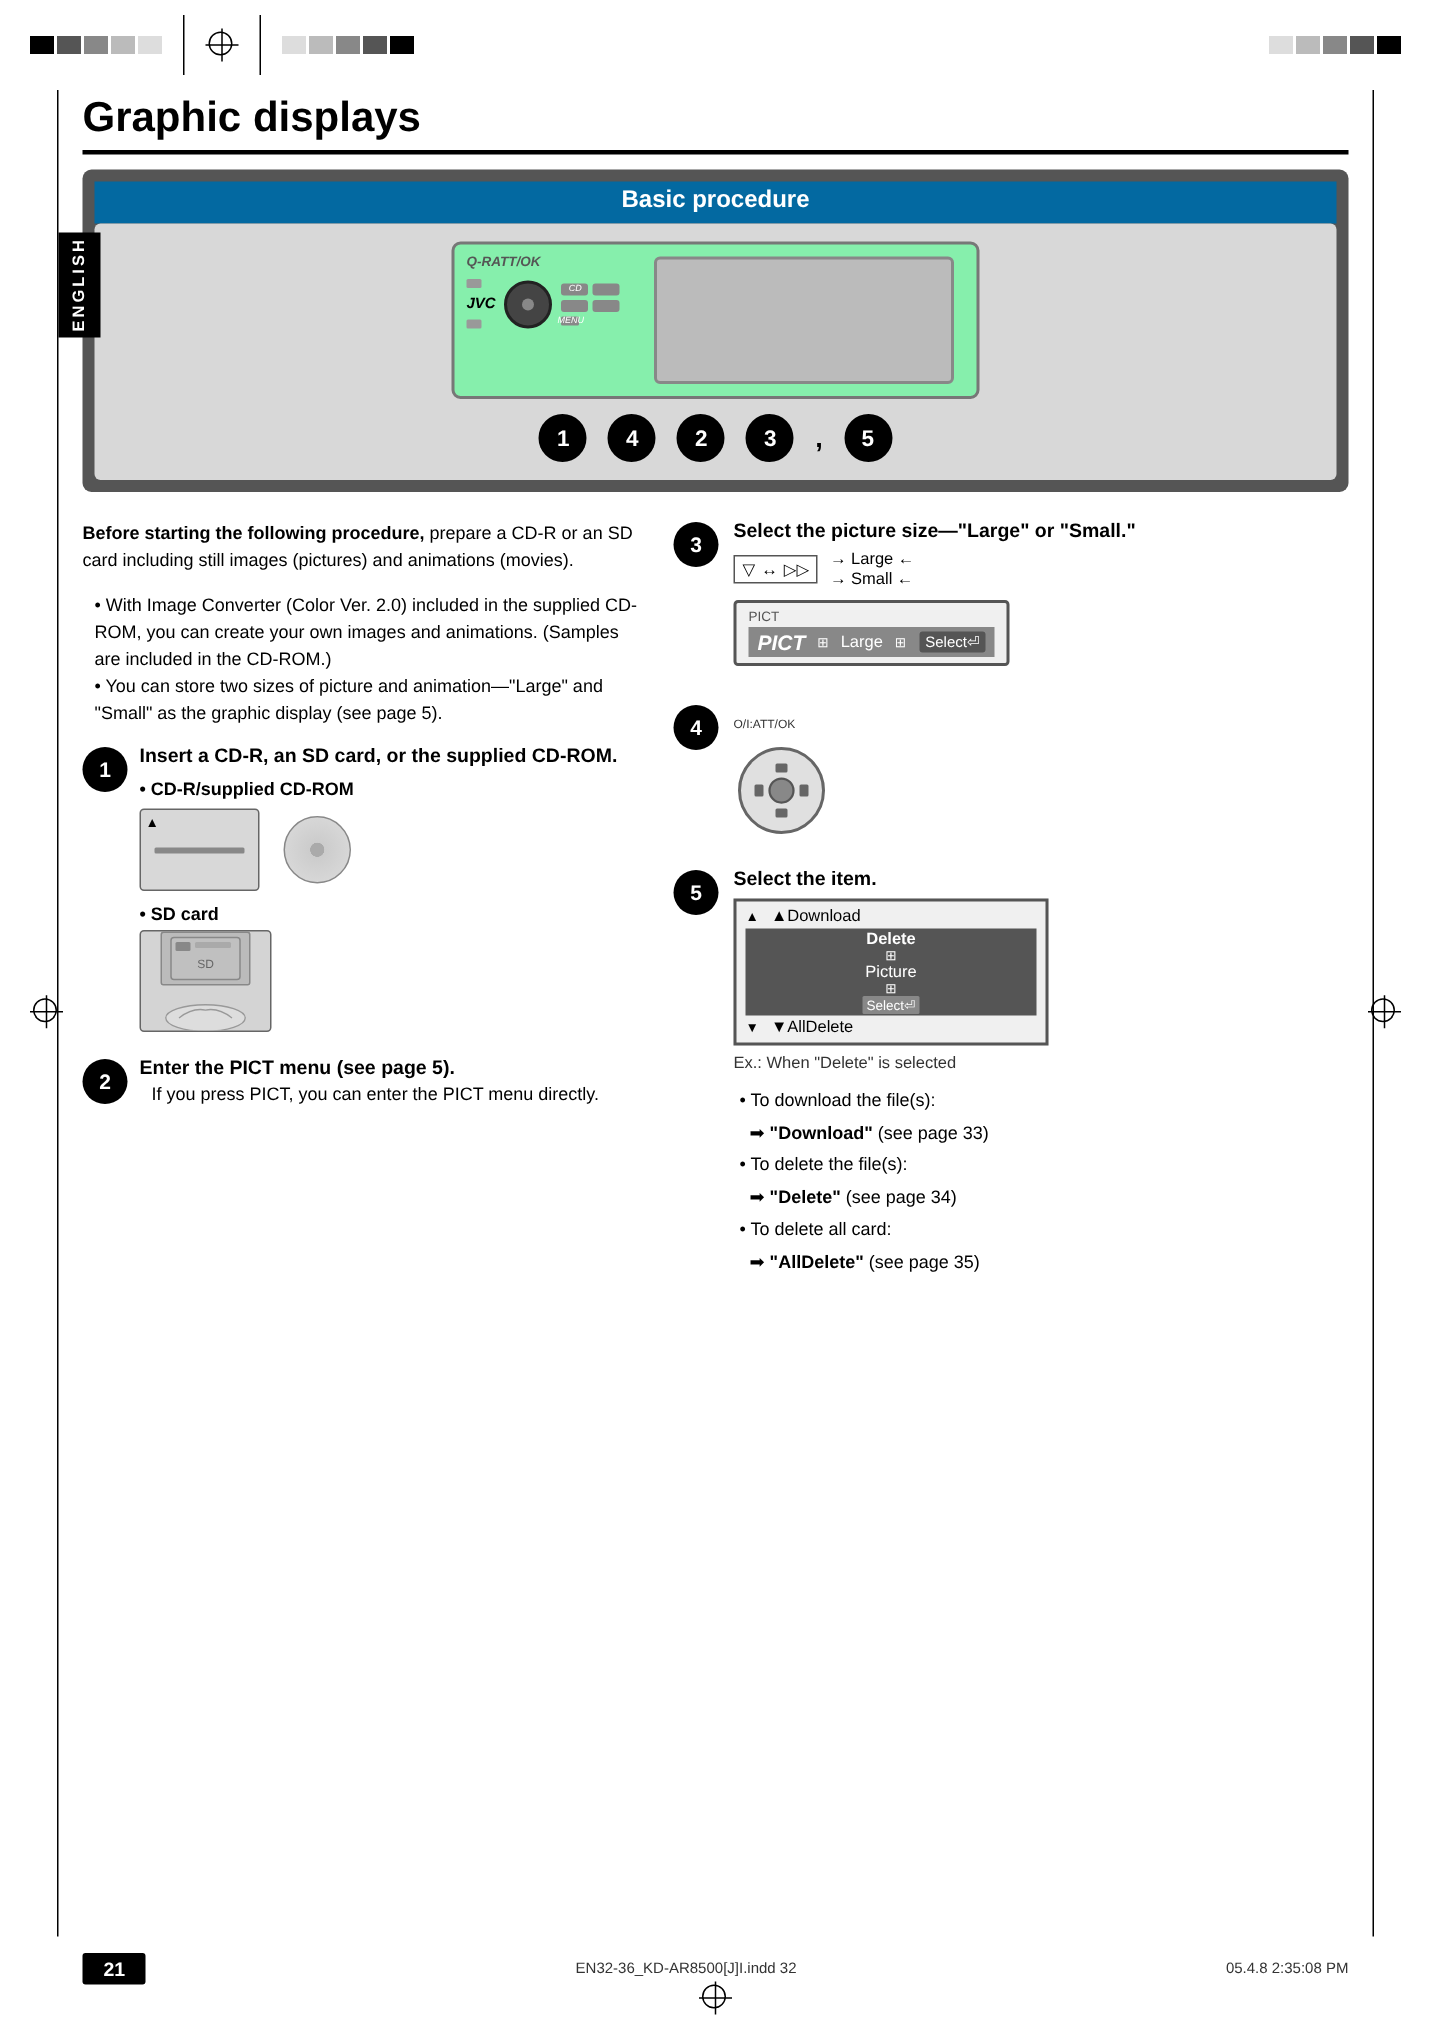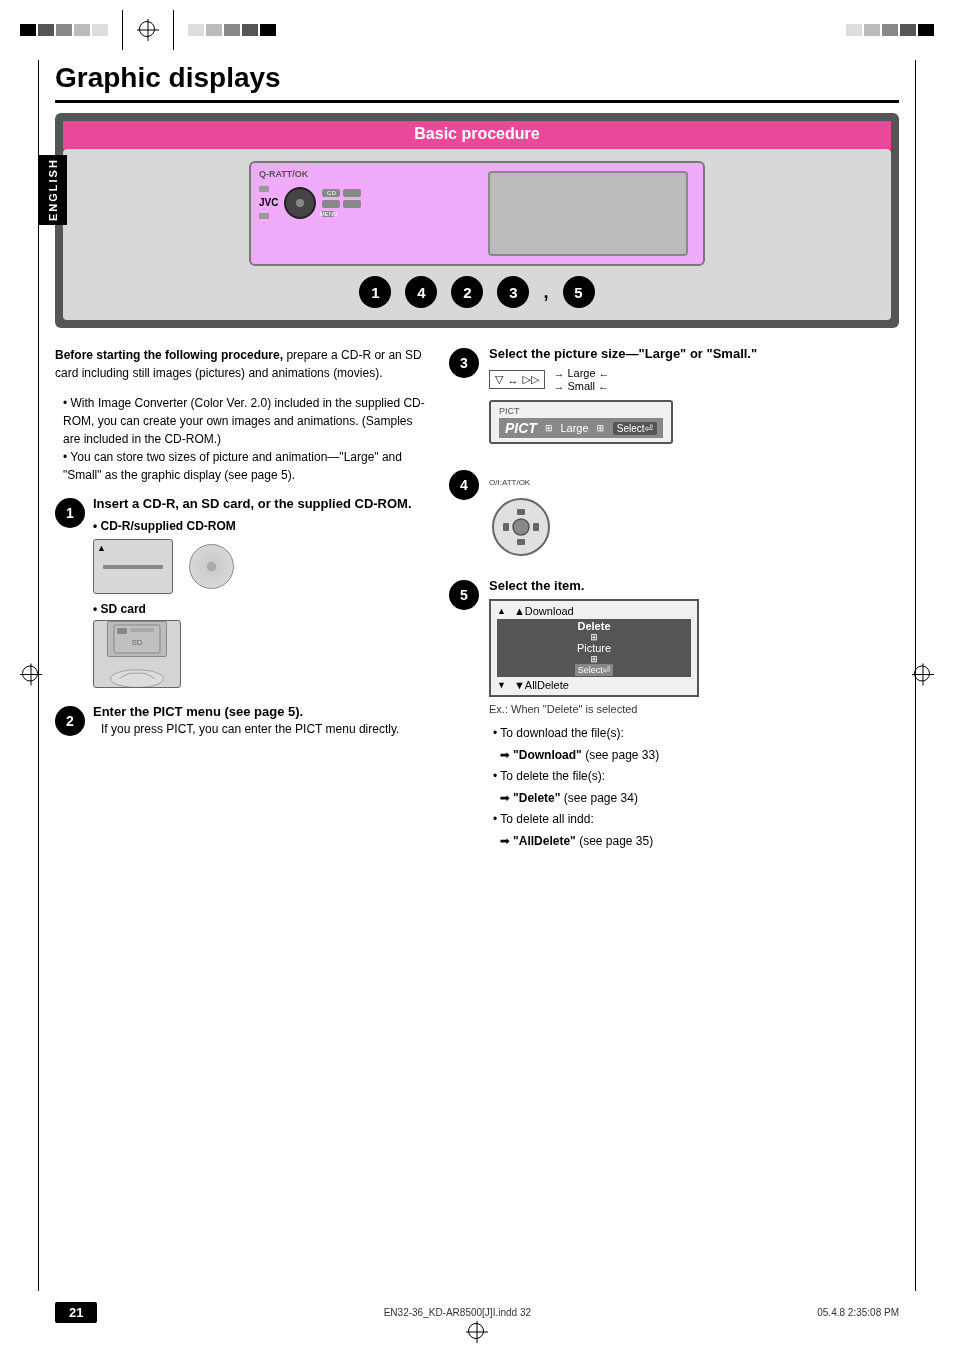--- a/index.html
+++ b/index.html
@@ -64,21 +64,21 @@
     }
 
     
     .basic-procedure-box {
       background: #555;
       border-radius: 6px;
       padding: 8px;
       margin-bottom: 18px;
     }
     .basic-procedure-title {
-      background: #ec4899;
+      background: #0369a1;
       color: #fff;
       font-size: 16px;
       font-weight: bold;
       text-align: center;
       padding: 4px 0 6px 0;
     }
     .device-image-area {
       background: #d8d8d8;
       border-radius: 4px;
       padding: 12px;
@@ -276,27 +276,28 @@
       color: #333;
       text-align: center;
     }
     .footer-time {
       font-size: 10px;
       color: #333;
     }
 
     
     .jvc-device {
-      width: 456px;
+      width: 352px;
       height: 105px;
-      background: #f0abfc;
+      background: #86efac;
       border: 2px solid #777;
       border-radius: 6px;
       position: relative;
       overflow: hidden;
+      font-style: italic;
     }
 
     
     .cd-disc {
       width: 45px; height: 45px;
       border-radius: 50%;
       background: radial-gradient(circle at 50% 50%, #aaa 0%, #aaa 15%, #ccc 16%, #ddd 100%);
       border: 1.5px solid #888;
     }
     .cd-drive-box {
@@ -600,21 +601,21 @@
               <span class="bold-item">"Download"</span>
               <span>(see page 33)</span>
             </li>
             <li>
               <span>To delete the file(s):</span><br>
               &nbsp;&nbsp;<span>➡</span>
               <span class="bold-item">"Delete"</span>
               <span>(see page 34)</span>
             </li>
             <li>
-              <span>To delete all indd:</span><br>
+              <span>To delete all card:</span><br>
               &nbsp;&nbsp;<span>➡</span>
               <span class="bold-item">"AllDelete"</span>
               <span>(see page 35)</span>
             </li>
           </ul>
         </div>
       </div>
     </div>
   </div>
 </div>

